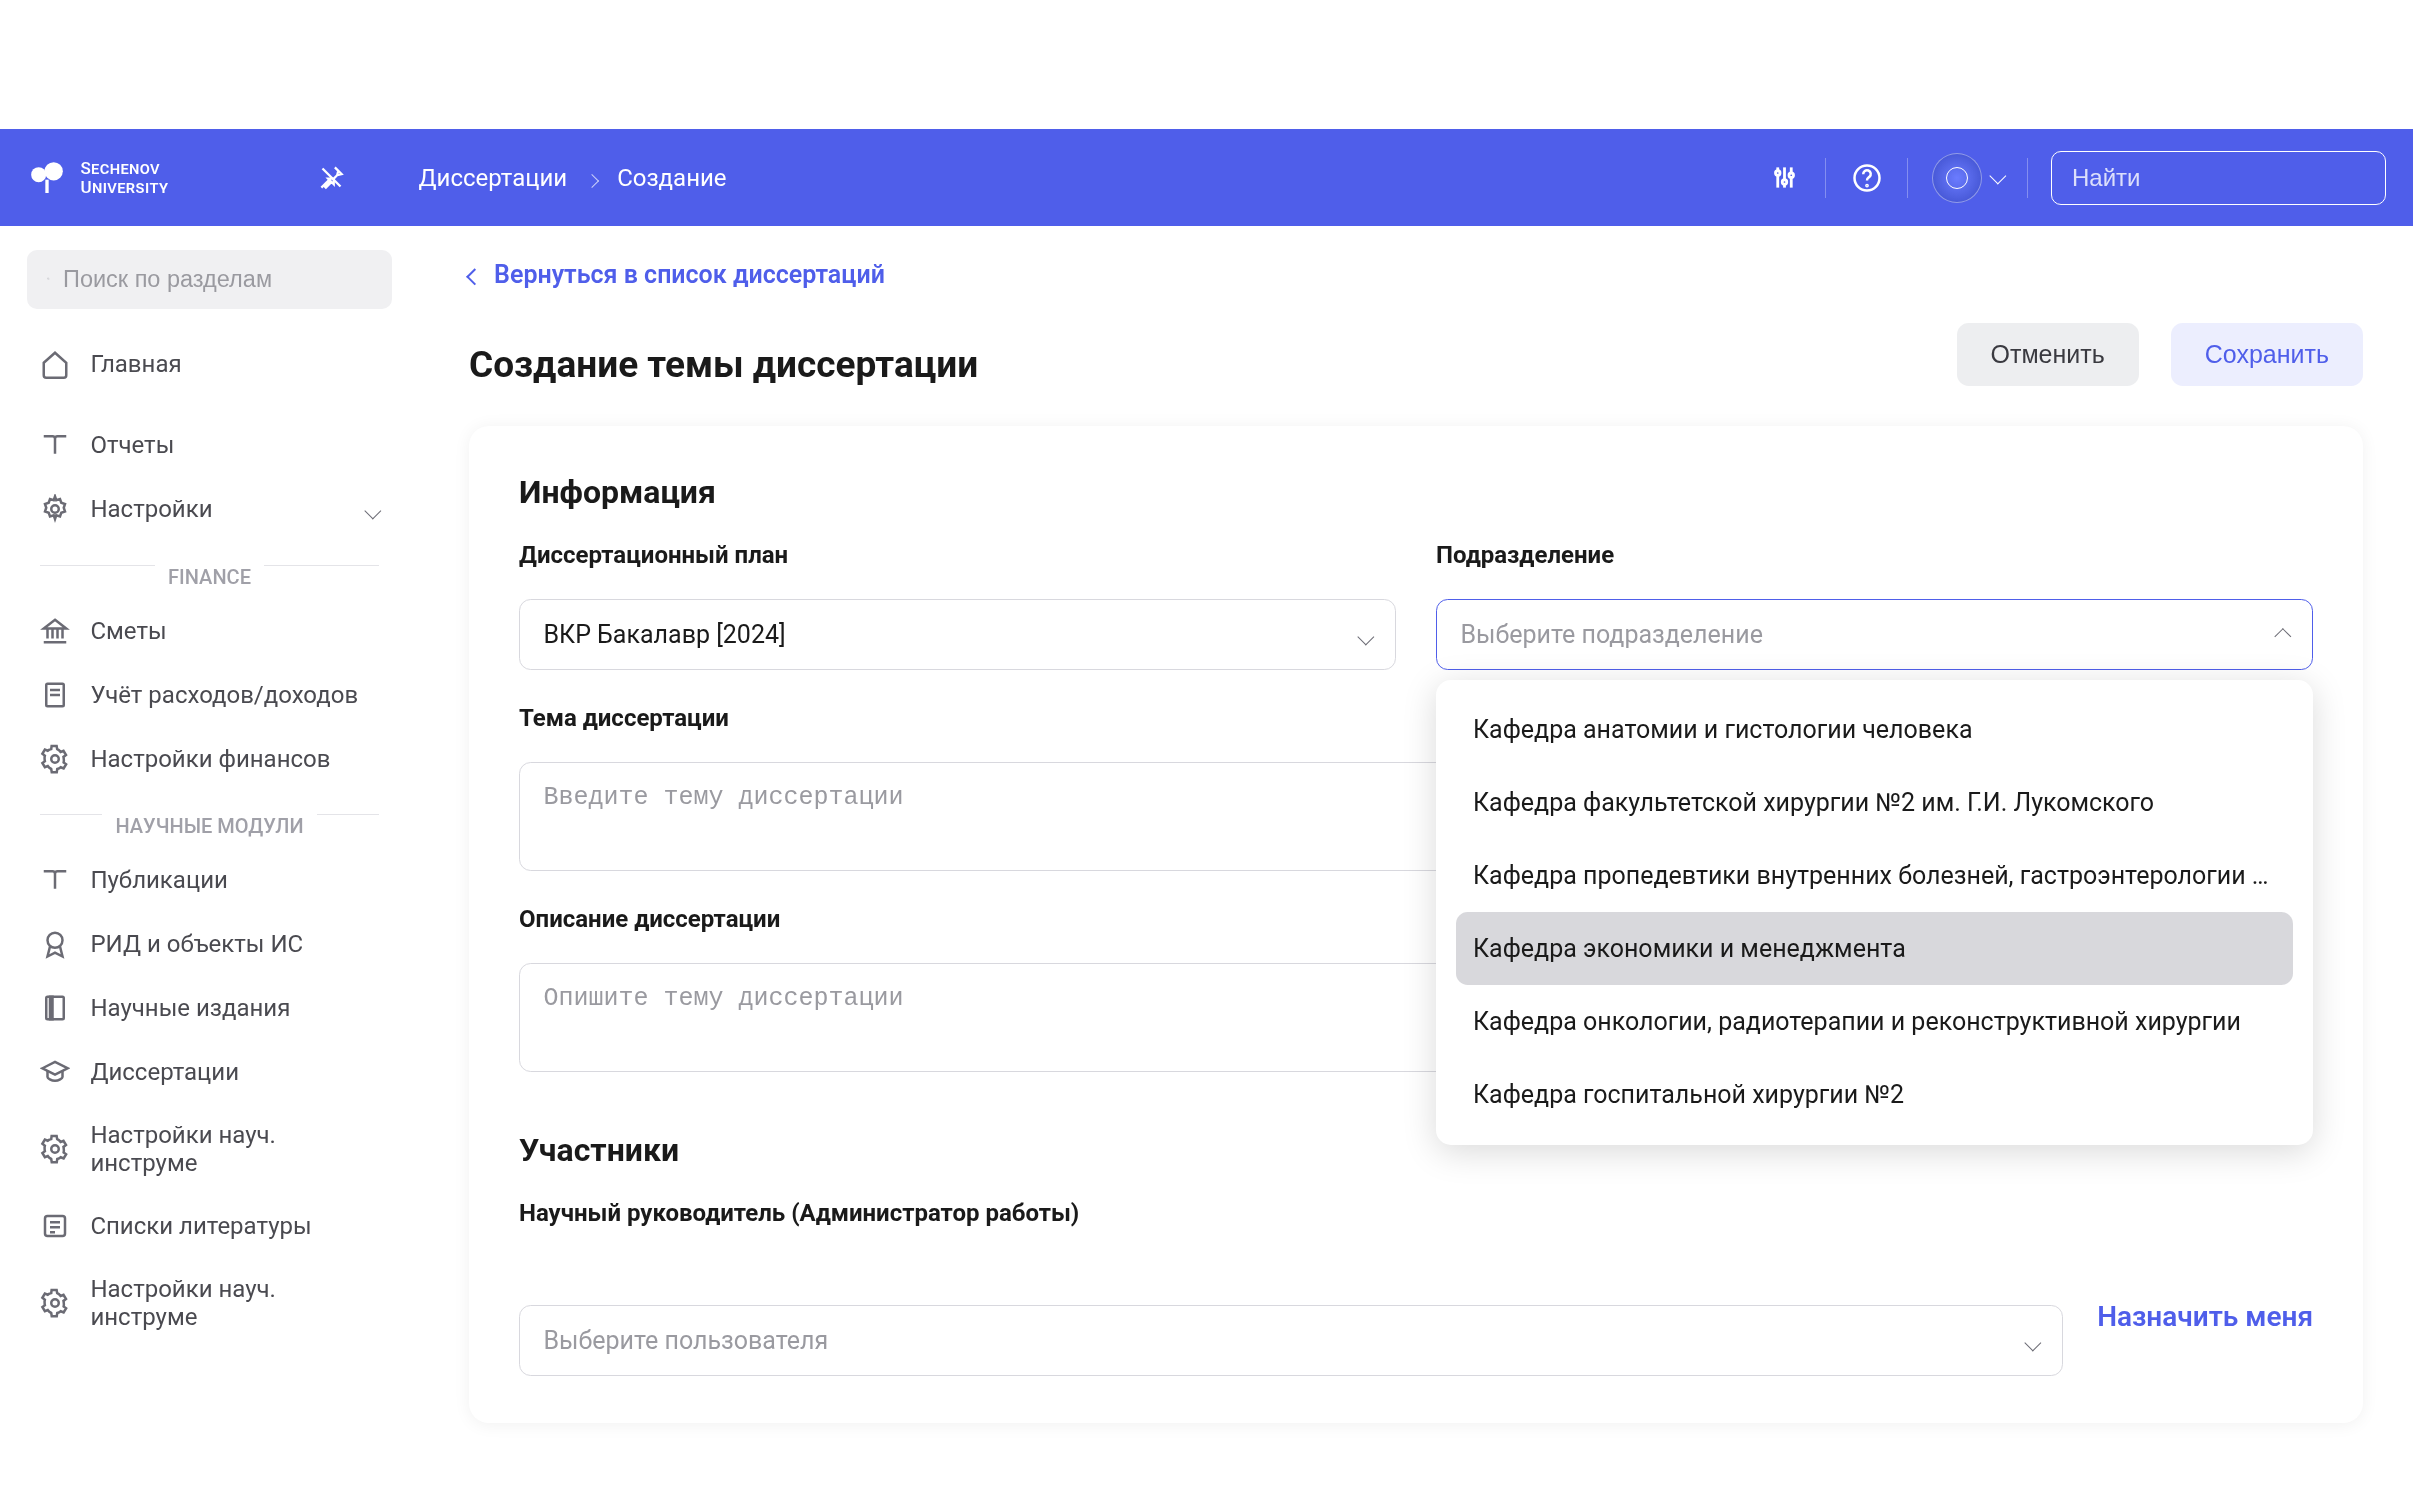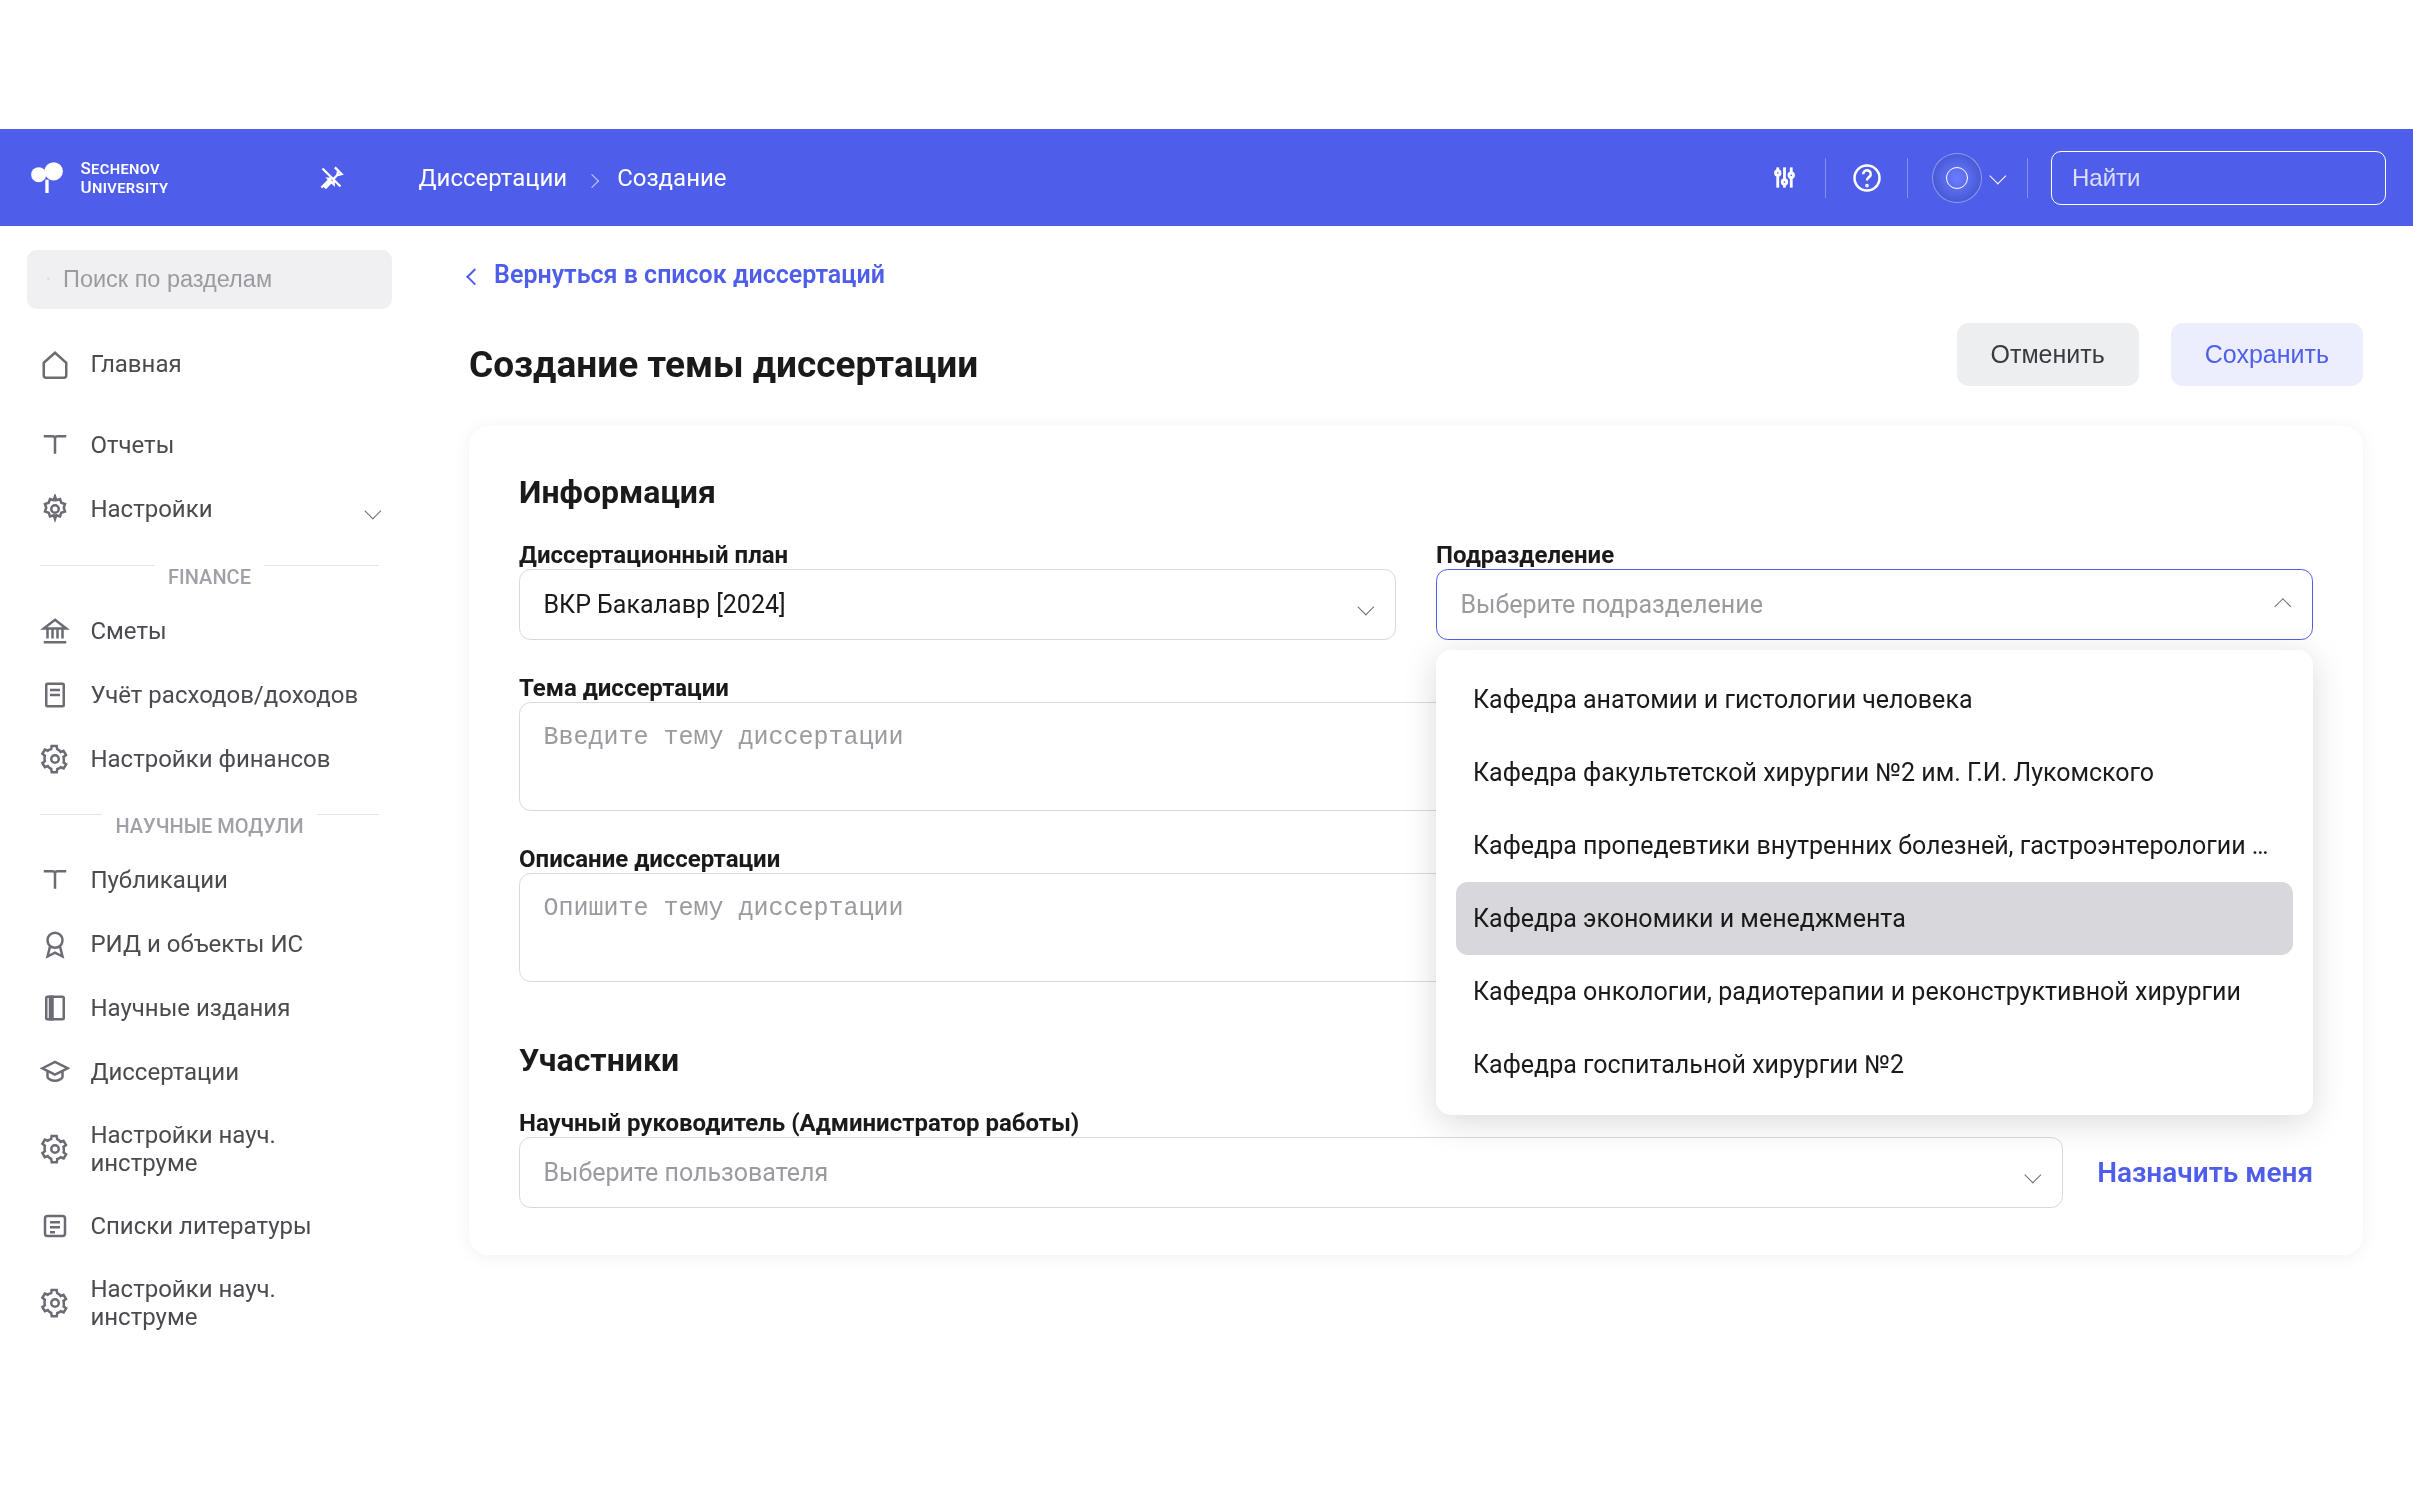--- a/index.html
+++ b/index.html
@@ -107,21 +107,21 @@
 .btn-cancel { background: #edeef0; color: #3a3a40; }
 .btn-save { background: #eceefe; color: #4f5eea; }
 
 .card {
   background: #fff; border-radius: 20px;
   box-shadow: 0 1.7px 17px rgba(0,0,0,0.06);
   padding: 47px 50px;
 }
 .section-title { font-size: 32px; font-weight: 700; margin-bottom: 30px; }
 .form-row { display: flex; gap: 40px; margin-bottom: 34px; }
-.form-field { flex: 1; display: flex; flex-direction: column; gap: 0; position: relative; }
+.form-field { flex: 1; display: flex; flex-direction: column; gap: 30px; position: relative; }
 .field-label { font-size: 24px; font-weight: 700; color: #1a1a1a; }
 .select, .textarea {
   border: 1.7px solid #d8d8de; border-radius: 11.7px;
   padding: 20px 23.5px; font-size: 25px; color: #1a1a1a;
   background: #fff; display: flex; align-items: center;
   justify-content: space-between; cursor: pointer;
 }
 .select.active { border-color: #4f5eea; }
 .select .placeholder { color: #9a9aa0; }
 .textarea { min-height: 109px; align-items: flex-start; resize: none; font-family: Liberation Mono, monospace; outline: none; }
@@ -137,21 +137,21 @@
 .dropdown-item {
   padding: 22px 37px; font-size: 25px; color: #1a1a1a;
   cursor: pointer; white-space: nowrap; overflow: hidden; text-overflow: ellipsis;
 }
 .dropdown-item.hovered {
   background: #d8d8dc; border-radius: 11.7px; margin: 0 20px; padding: 22px 17px;
 }
 
 .participants { margin-top: 59px; }
 .participant-row { display: flex; gap: 34px; align-items: center; }
-.participant-row .select { flex: 1; }
+.participant-row .select { flex: 1; margin-top: 48px; }
 .assign-link { color: #4f5eea; font-size: 28px; font-weight: 600; cursor: pointer; white-space: nowrap; }
 
 .chev { display:inline-block; width:17px; height:17px; border-right:2.5px solid currentColor; border-bottom:2.5px solid currentColor; transform: rotate(45deg); }
 .chev.up { transform: rotate(-135deg); margin-top:6.7px; }
 .chev.left { transform: rotate(135deg); }
 .chev.right { transform: rotate(-45deg); }
 </style>
 </head>
 <body>
 

